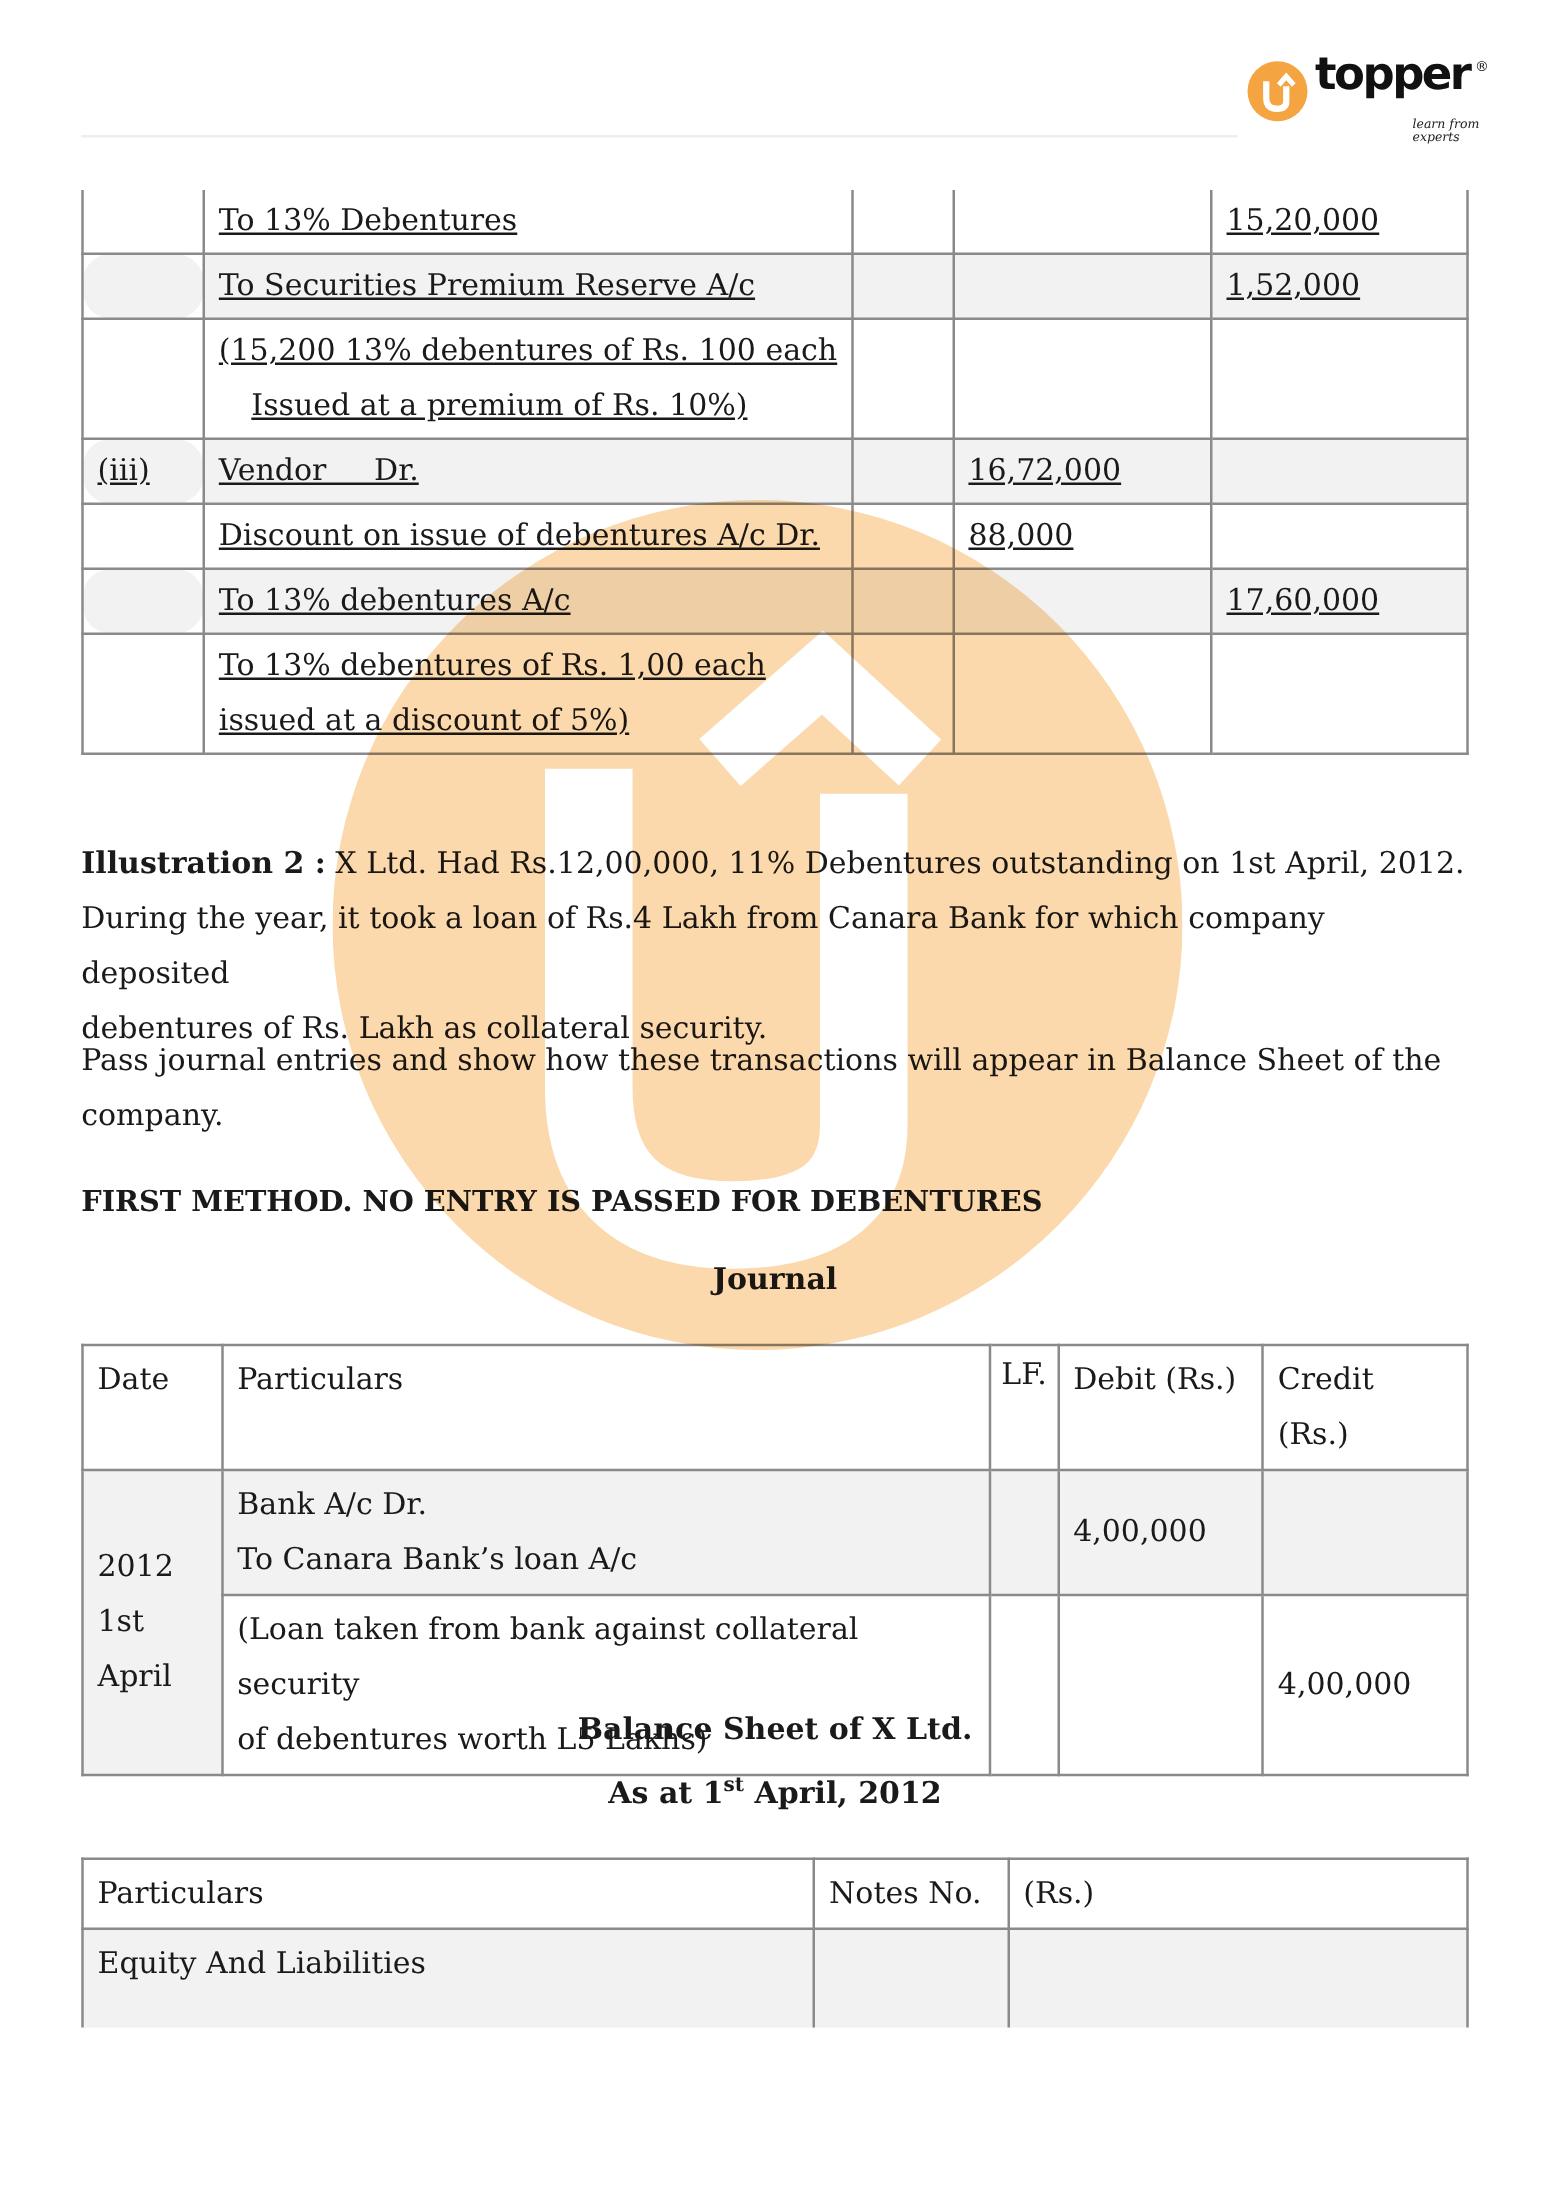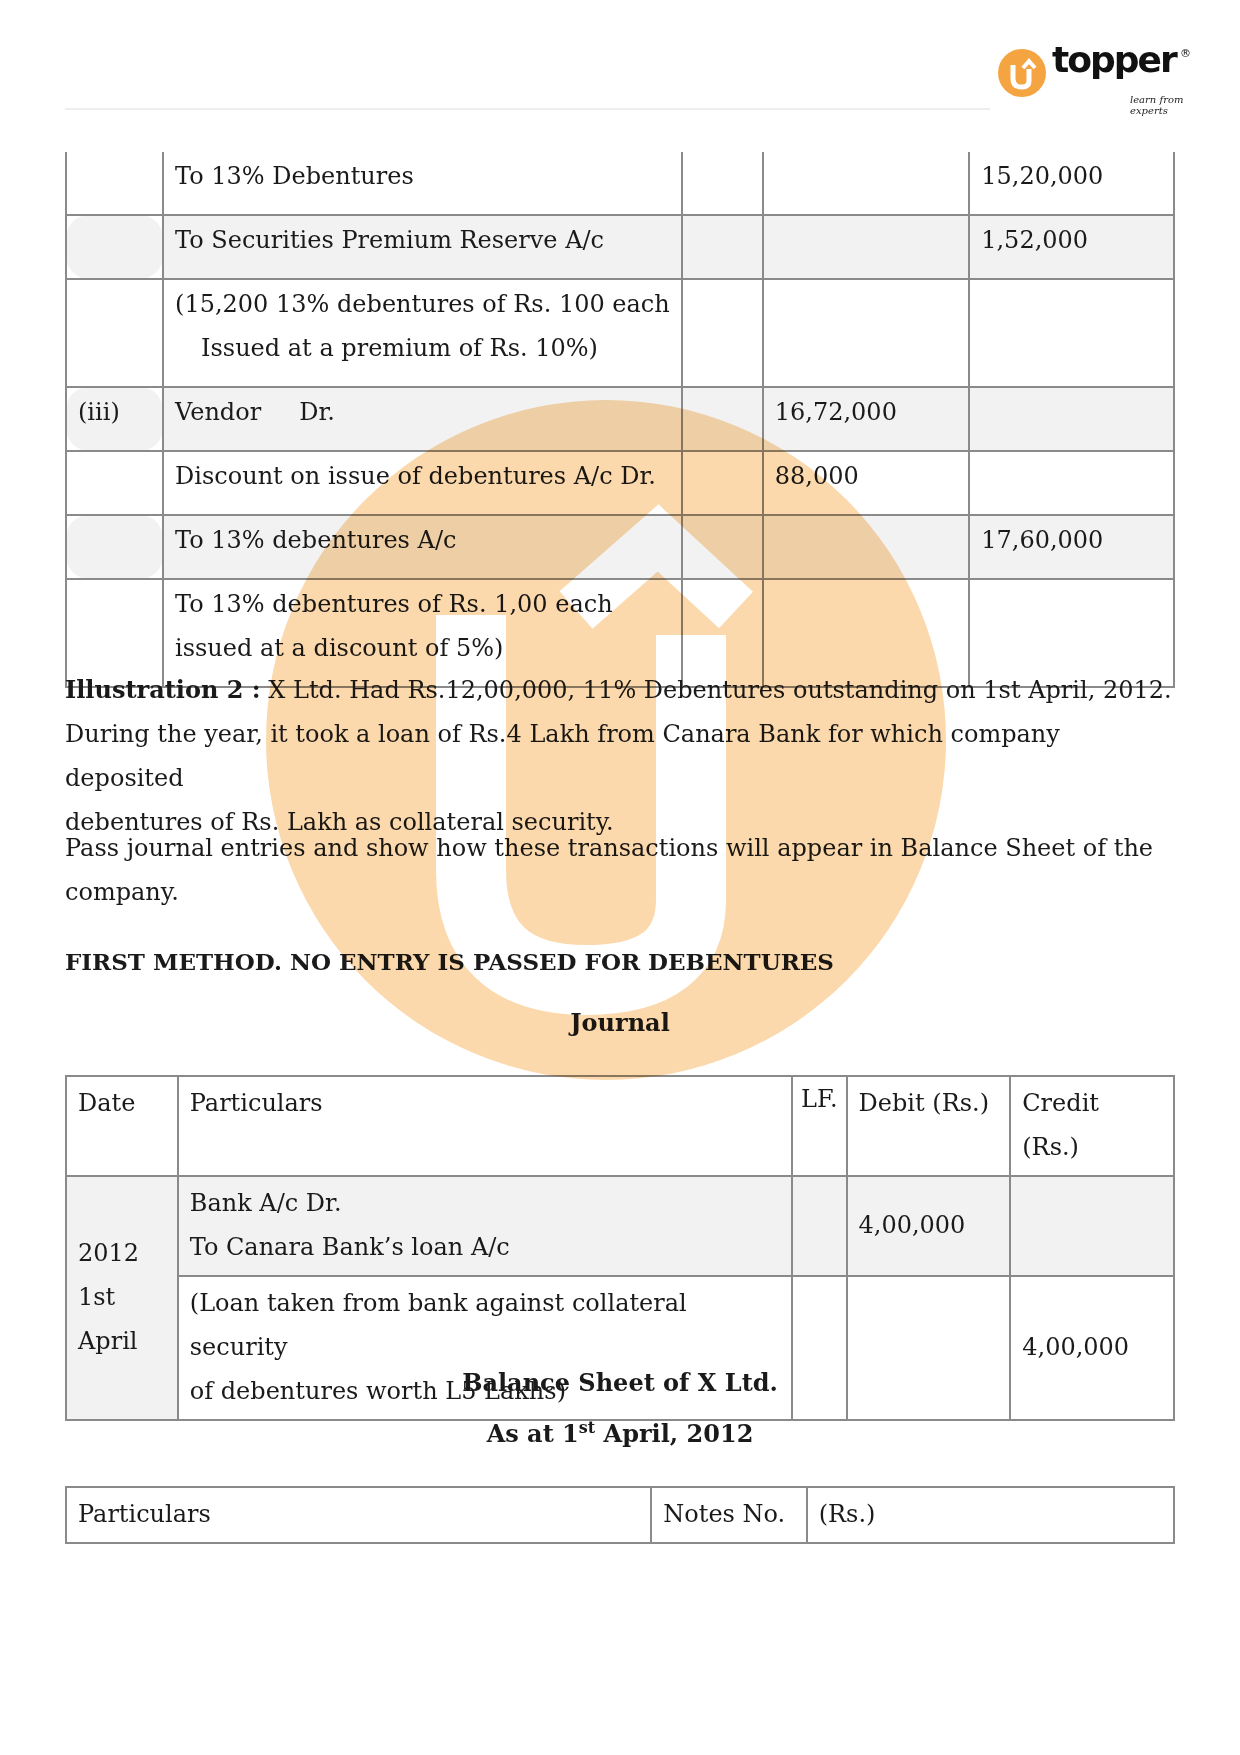--- a/index.html
+++ b/index.html
@@ -32,21 +32,21 @@
 
     .watermark { position: absolute; left: 266px; top: 400px; width: 680px; height: 680px; z-index: 3; pointer-events: none; mix-blend-mode: multiply; }
 
     table { border-collapse: collapse; position: absolute; left: 65px; font-size: 24px; }
     td { border: 2.5px solid #8a8a8a; padding: 0 11px; vertical-align: top; line-height: 44px; }
     tr.shade td { background: #f2f2f2; }
     td.mid { vertical-align: middle; }
 
     #t1 { top: 152px; width: 1110px; }
     #t1 tr:first-child td { border-top: none; }
-    #t1 td { padding-top: 2px; padding-bottom: 16px; }
+    #t1 td { padding-top: 2px; padding-bottom: 4px; text-decoration: underline; }
     #t1 .c1 { width: 78px; border-radius: 23px; } #t1 .c2 { width: 470px; } #t1 .c3 { width: 66px; } #t1 .c4 { width: 192px; } #t1 .c5 { width: 190px; }
 
     .para { position: absolute; left: 65px; width: 1120px; font-size: 24px; line-height: 44px; }
     .para b { font-weight: bold; }
     #p1 { top: 668px; }
     #p2 { top: 826px; }
     #p3 { top: 940px; font-weight: bold; font-size: 23px; }
     .center-title { position: absolute; left: 0; width: 1240px; text-align: center; font-weight: bold; font-size: 24px; }
     #journal-title { top: 1008px; }
 
@@ -208,14 +208,19 @@
 <div class="center-title" id="bs-title">Balance Sheet of X Ltd.</div>
 <div class="center-title" id="bs-date"><span>As at 1</span><sup>st</sup><span> April, 2012</span></div>
 
 <table id="t3">
   <tbody>
       <tr>
     <td class="b1">Particulars</td>
     <td class="b2">Notes No.</td>
     <td class="b3">(Rs.)</td>
   </tr>
+  <tr class="shade last">
+    <td class="b1">Equity And Liabilities</td>
+    <td class="b2"></td>
+    <td class="b3"></td>
+  </tr>
 </tbody>
   </table>
 
 </body></html>

